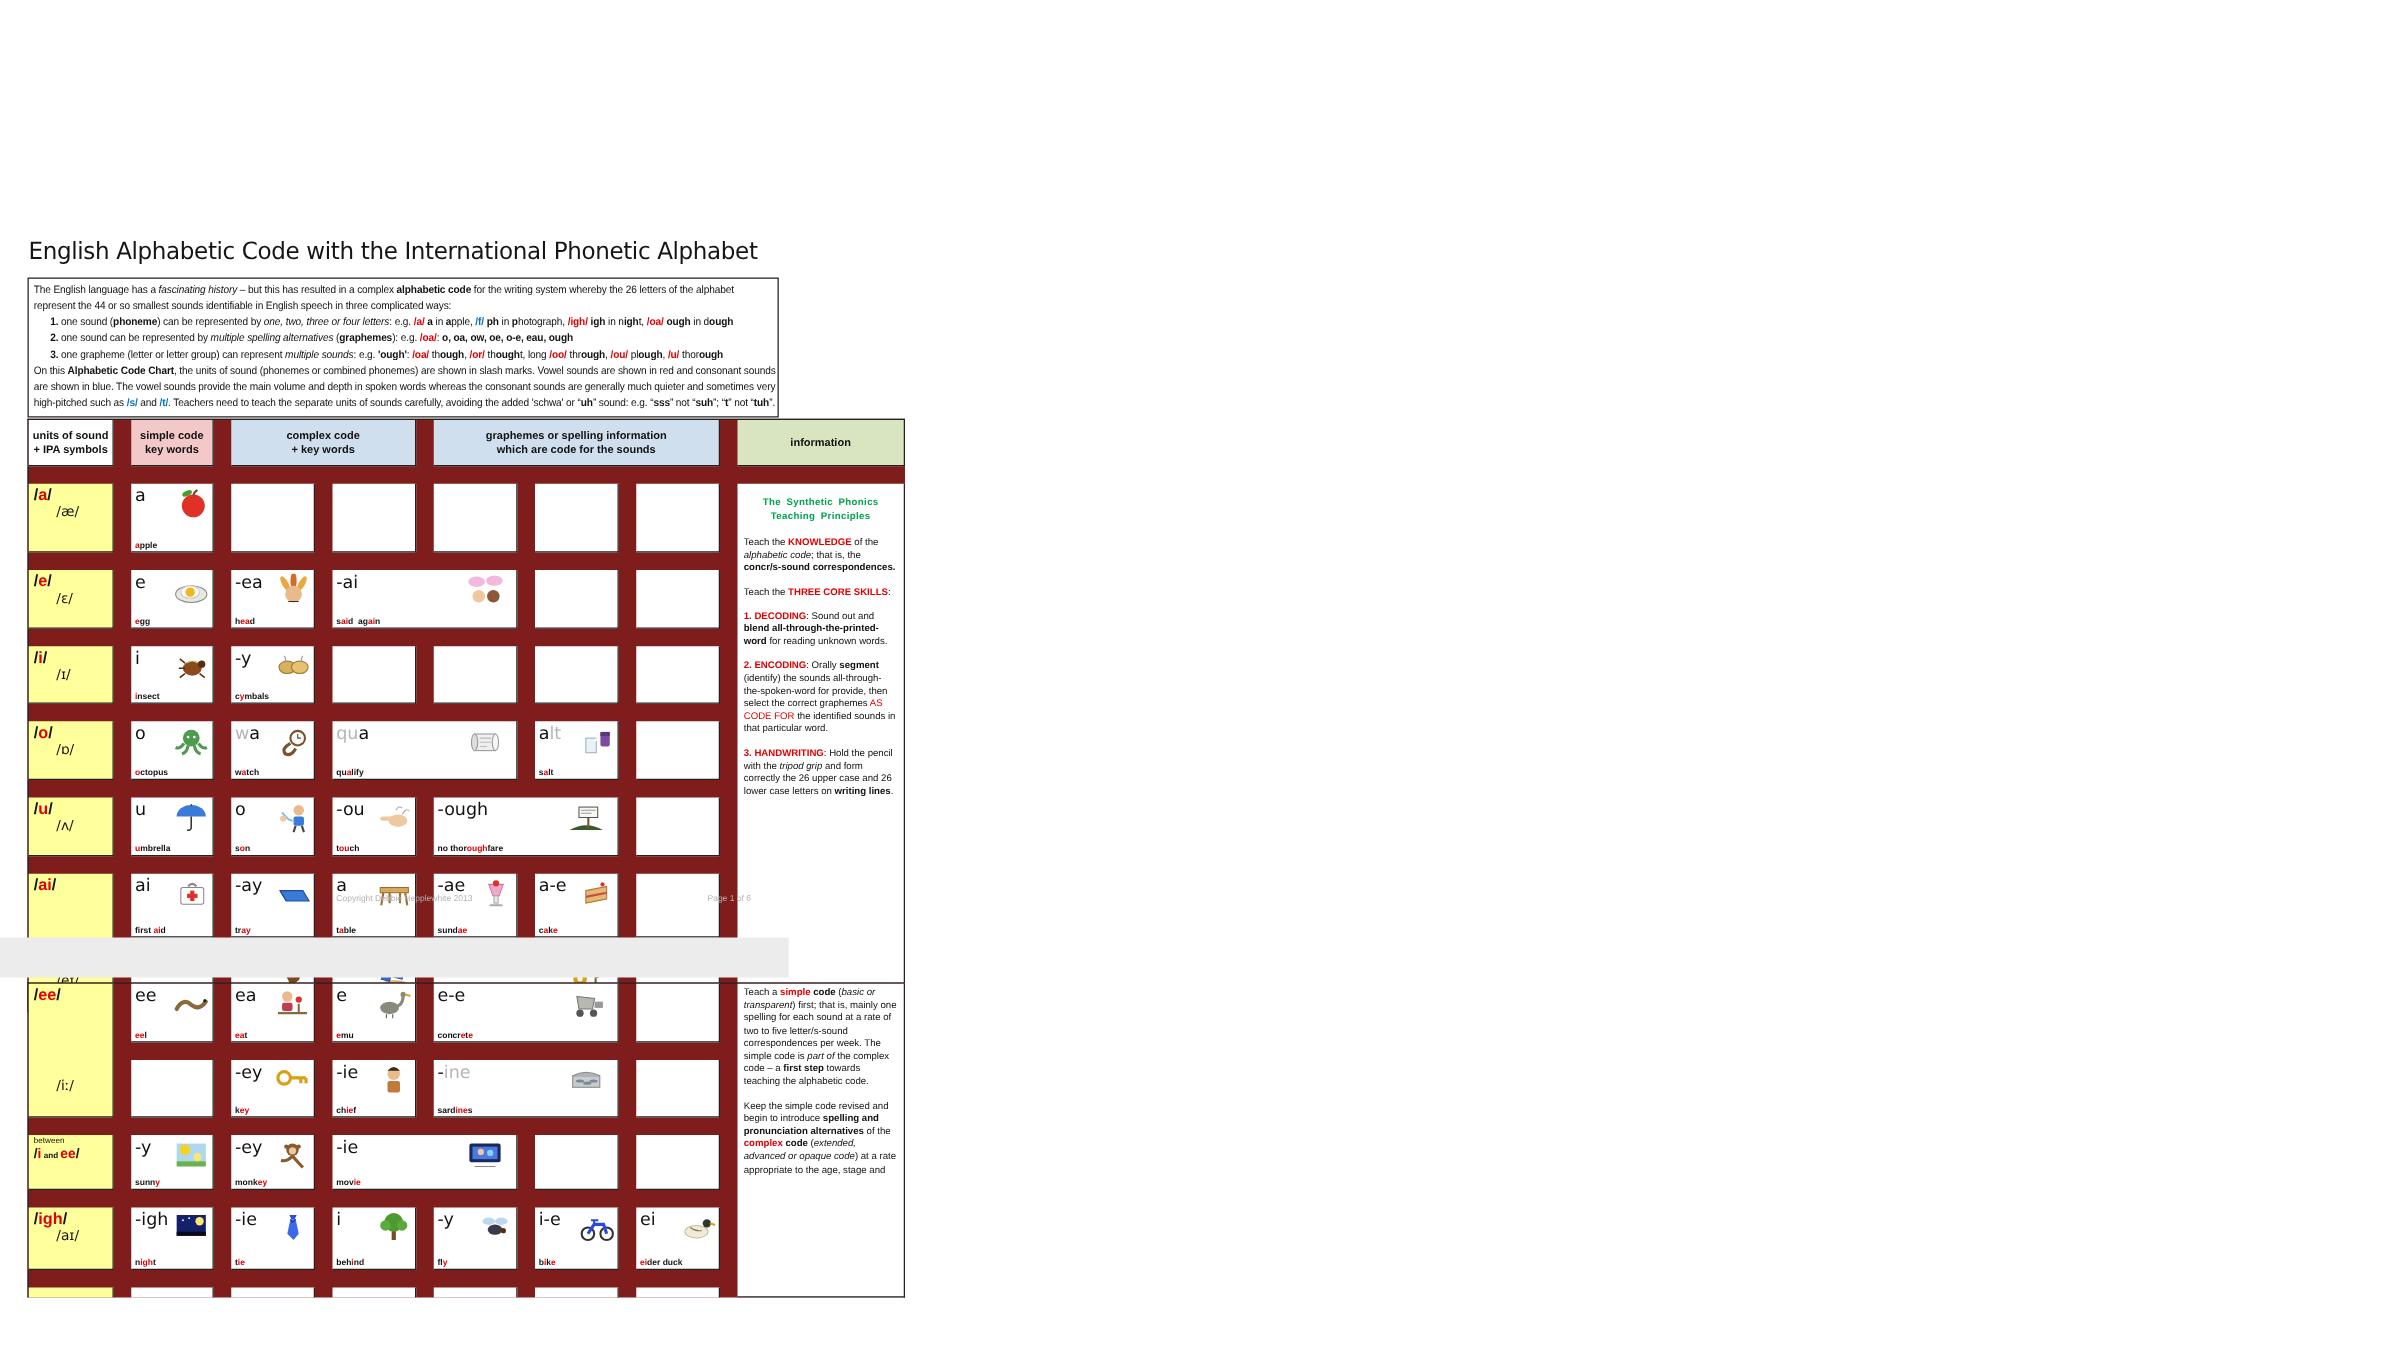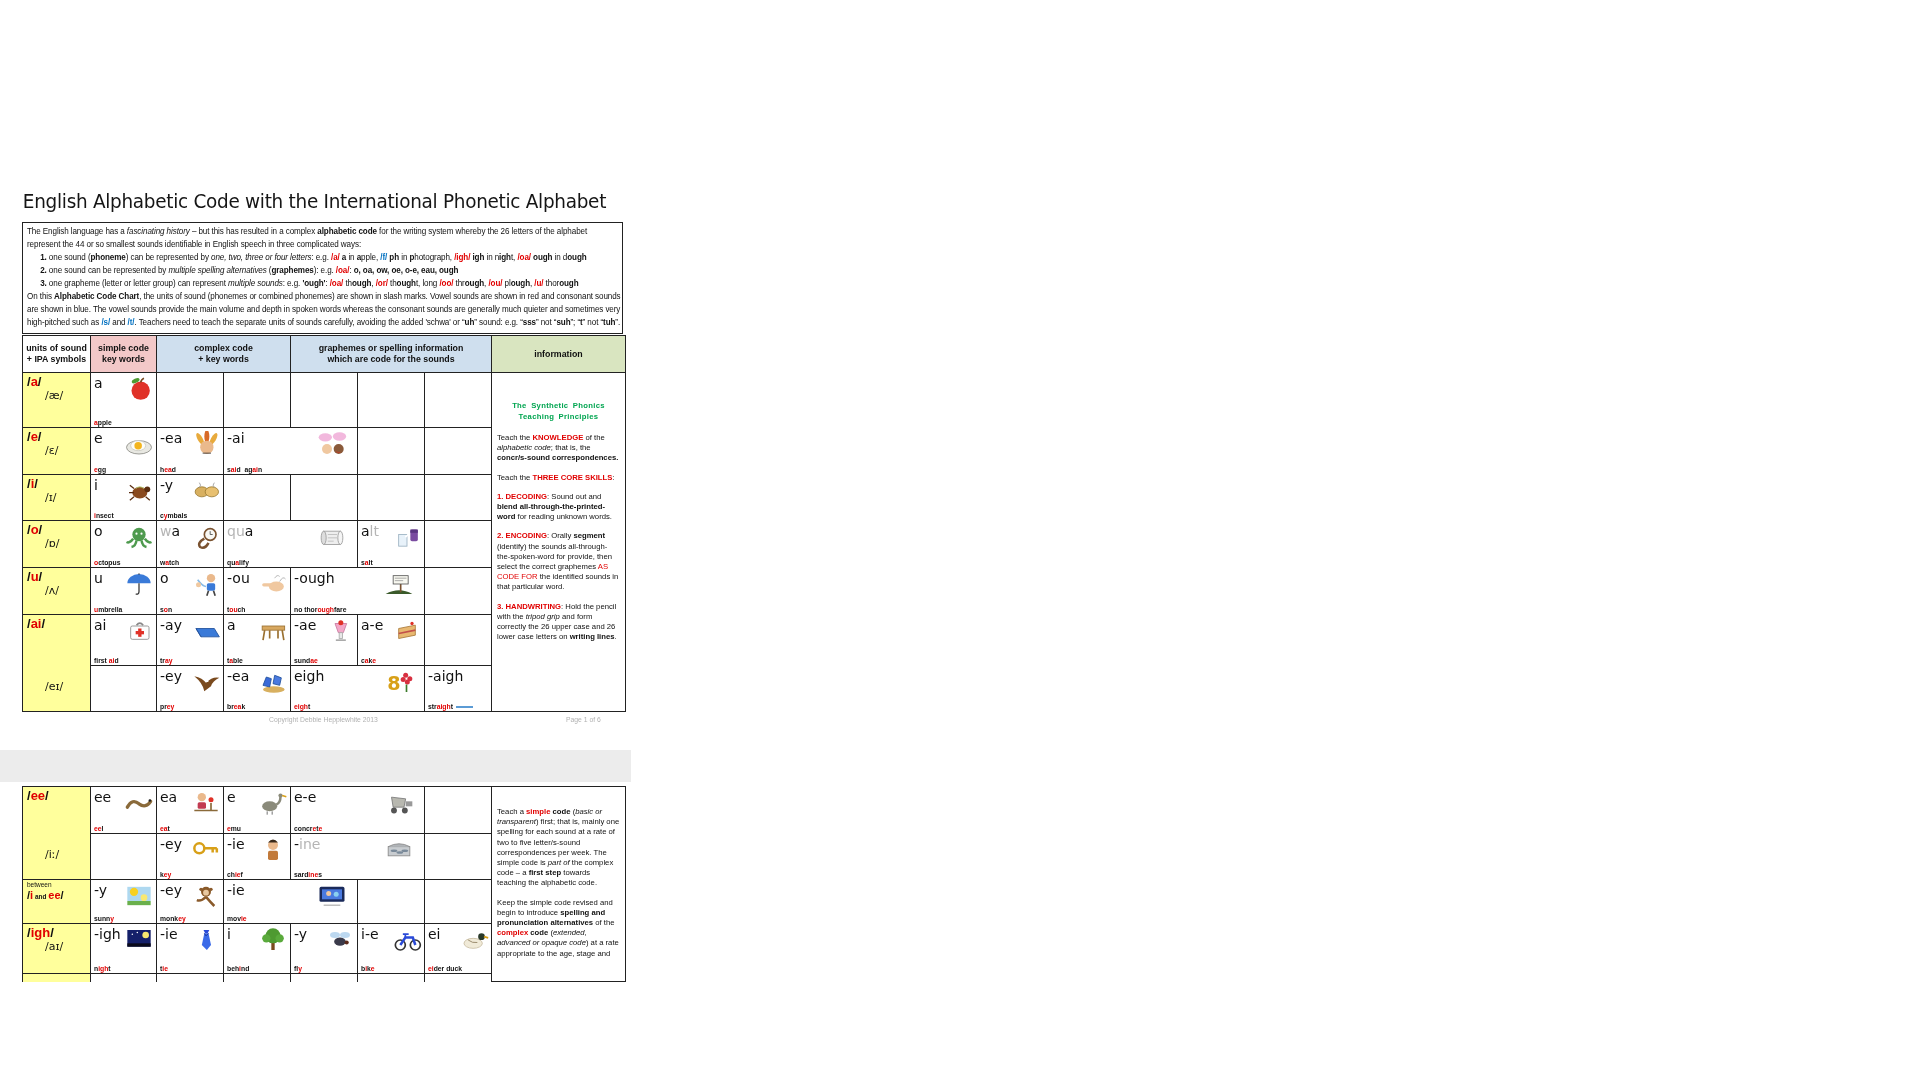--- a/index.html
+++ b/index.html
@@ -9,36 +9,36 @@
   .title{position:absolute;left:22px;top:190px;width:603px;text-align:center;
          font-size:19px;letter-spacing:-0.3px;white-space:nowrap;color:#151515;
          font-family:"DejaVu Sans",sans-serif;transform:scaleX(.97);transform-origin:0 50%;}
   .introbox{position:absolute;left:22px;top:222px;width:601px;height:112px;box-sizing:border-box;
             border:1.5px solid #222;padding:2px 4px;overflow:hidden;font-size:8.6px;
             line-height:13.05px;letter-spacing:-0.1px;}
   .introbox .ln{white-space:nowrap;transform:scaleX(.94);transform-origin:0 50%;}
   .b{font-weight:bold}.i{font-style:italic}.red{color:#e10000}.blue{color:#0070c0}
   .grey{color:#b5b5b5}.small{font-size:6.5px}
   .uline{display:inline-block;width:17px;height:2px;background:#5b9bd5;margin-left:3px;vertical-align:1px;}
-  .ptable{position:absolute;display:grid;background:#bef264;border-top:1.5px solid #222;border-left:1.5px solid #222;}
+  .ptable{position:absolute;display:grid;background:#7f1d1d;border-top:1.5px solid #222;border-left:1.5px solid #222;gap:14px;}
   .cell{border-right:1px solid #222;border-bottom:1px solid #222;position:relative;box-sizing:border-box;background:#fff;overflow:hidden;}
   .hcell{display:flex;flex-direction:column;align-items:center;justify-content:center;
          font-weight:bold;font-size:8.8px;line-height:10.8px;text-align:center;}
   .scell{background:#ffff9c;display:flex;flex-direction:column;padding:1px 2px 2px 4px;}
   .slabel{font-size:13px;font-weight:bold;line-height:15px;}
   .ipa{font-size:11px;padding-left:18px;font-family:"DejaVu Sans",sans-serif;}
   .tall .ipa{margin-top:auto;padding-bottom:16px;}
   .btw-top{font-size:6.5px;line-height:8px;}
   .btw-label{font-size:11px;font-weight:bold;}
   .gcell .g{position:absolute;top:0;left:3px;font-size:14px;line-height:20px;
             font-family:"DejaVu Sans",sans-serif;}
   .gcell .cap{position:absolute;bottom:1px;left:3px;font-size:6.8px;font-weight:bold;white-space:pre;}
   .gcell svg.ic{position:absolute;top:3px;right:2px;}
   .gcell.wide svg.ic{right:10px;}
-  .icell{padding:20px 5px;font-size:7.7px;line-height:10.2px;overflow:hidden;}
+  .icell{padding:2px 5px;font-size:7.7px;line-height:10.2px;overflow:hidden;}
   .icell .blk{margin-bottom:9px;}
   .icell .ghead{color:#00a550;font-weight:bold;text-align:center;line-height:11px;
                 word-spacing:2px;letter-spacing:.3px;margin:7px 0 11px;}
   .pfoot{position:absolute;font-size:6.8px;color:#b2b2b2;}
   .gap{position:absolute;left:0;top:750px;width:631px;height:32px;background:#ececec;}
 </style>
 </head>
 <body>
 
 <div class="canvas">

